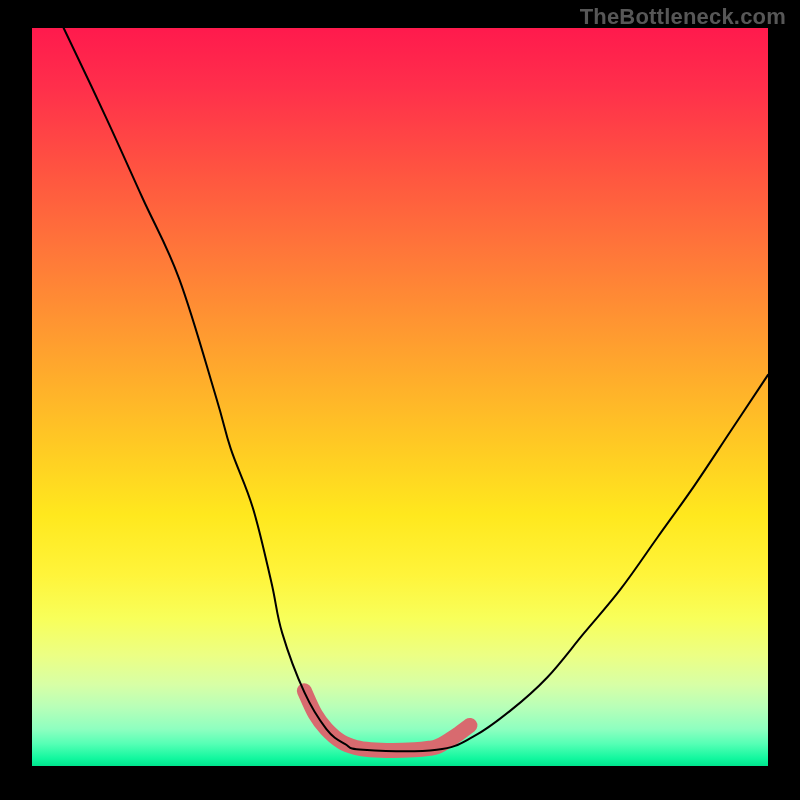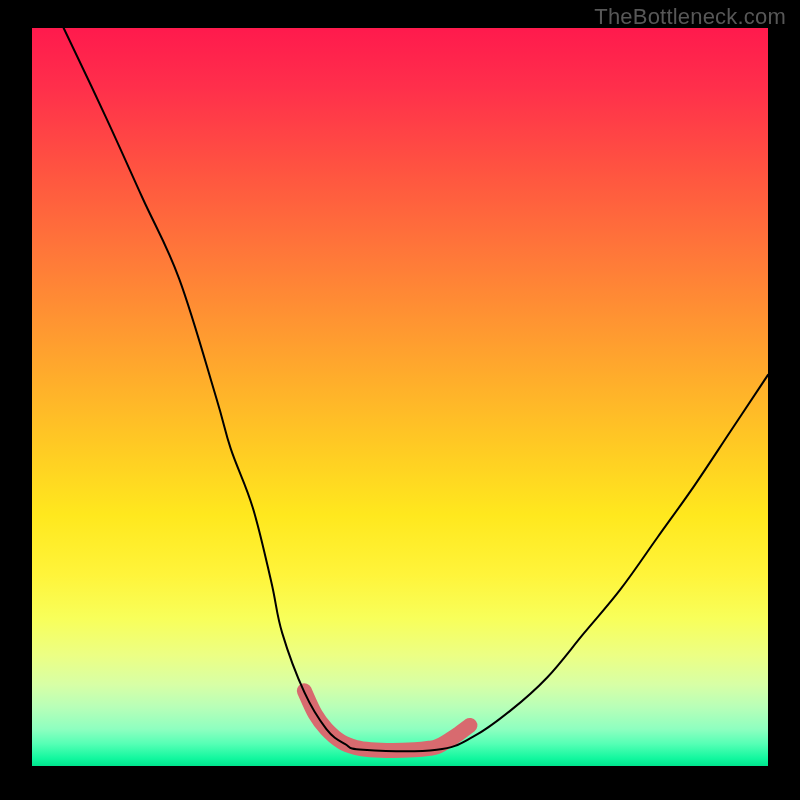--- a/index.html
+++ b/index.html
@@ -17,21 +17,21 @@
     width: 800px;
     height: 800px;
     background: #000;
   }
   .watermark {
     position: absolute;
     top: 4px;
     right: 14px;
     font-family: Arial, Helvetica, sans-serif;
     font-size: 22px;
-    font-weight: 400;
+    font-weight: 700;
     color: #575757;
     letter-spacing: 0.2px;
   }
   .plot-area {
     position: absolute;
     left: 32px;
     top: 28px;
     width: 736px;
     height: 738px;
     overflow: hidden;

